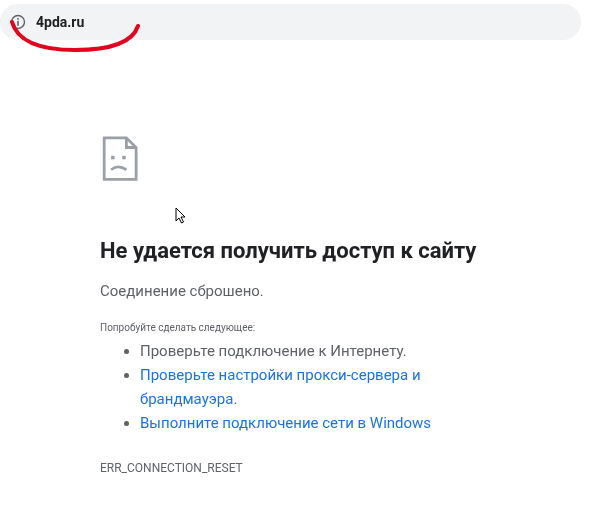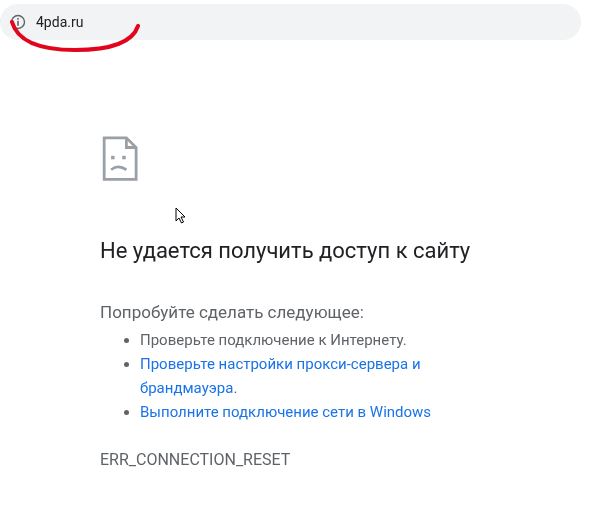--- a/index.html
+++ b/index.html
@@ -13,20 +13,21 @@
     }
     .address-bar {
       height: 36px;
       background: #f1f3f4;
       border-radius: 18px;
       display: flex;
       align-items: center;
       padding: 0 10px;
       margin: 0 6px 0 0;
       position: relative;
+      font-weight: bold;
     }
     .address-bar-wrapper {
       padding: 4px 4px 0 0;
       position: relative;
     }
     .nav-arrow {
       position: absolute;
       left: -4px;
       top: 14px;
       color: #5f6368;
@@ -56,52 +57,52 @@
       max-width: 480px;
     }
     .sad-file-icon {
       width: 72px;
       height: 72px;
       margin-bottom: 30px;
     }
     .sad-file-icon svg { display: block; }
     .error-title {
       font-size: 22px;
-      font-weight: 400;
+      font-weight: 700;
       color: #202124;
-      margin-bottom: 36px;
+      margin-bottom: 16px;
       line-height: 1.3;
     }
     .error-subtitle {
       font-size: 15px;
       color: #5f6368;
       margin-bottom: 22px;
     }
     .suggestion-intro {
-      font-size: 17px;
+      font-size: 10px;
       color: #5f6368;
       margin-bottom: 6px;
     }
     .suggestion-list {
       list-style: disc;
       padding-left: 40px;
       margin-bottom: 26px;
     }
     .suggestion-list li {
       font-size: 15px;
       color: #5f6368;
       line-height: 1.6;
     }
     .suggestion-list li a {
       color: #1a73e8;
       text-decoration: none;
       text-align: center;
     }
     .error-code {
-      font-size: 16px;
+      font-size: 12px;
       color: #5f6368;
       margin-bottom: 50px;
     }
     .cursor-pointer {
       position: absolute;
       left: 175px;
       top: 207px;
       width: 14px;
       height: 18px;
       pointer-events: none;
@@ -132,20 +133,21 @@
     <svg viewBox="0 0 72 72" width="50" height="50">
       <path d="M 6 4 L 38 4 L 52 18 L 52 64 L 6 64 Z" fill="none" stroke="#9aa0a6" stroke-width="4" stroke-linejoin="miter"></path>
       <path d="M 38 4 L 38 18 L 52 18" fill="none" stroke="#9aa0a6" stroke-width="4" stroke-linejoin="miter"></path>
       <rect x="16" y="30" width="5" height="5" fill="#9aa0a6"></rect>
       <rect x="32" y="30" width="5" height="5" fill="#9aa0a6"></rect>
       <path d="M 16 50 Q 26 42, 38 50" fill="none" stroke="#9aa0a6" stroke-width="4" stroke-linecap="butt"></path>
     </svg>
   </div>
 
   <h1 class="error-title">Не удается получить доступ к сайту</h1>
+  <p class="error-subtitle">Соединение сброшено.</p>
   <p class="suggestion-intro">Попробуйте сделать следующее:</p>
 
   <ul class="suggestion-list">
     <li>
       <span>Проверьте подключение к Интернету.</span>
     </li>
     <li>
       <a href="#">Проверьте настройки прокси-сервера и брандмауэра</a><span>.</span>
     </li>
     <li>

